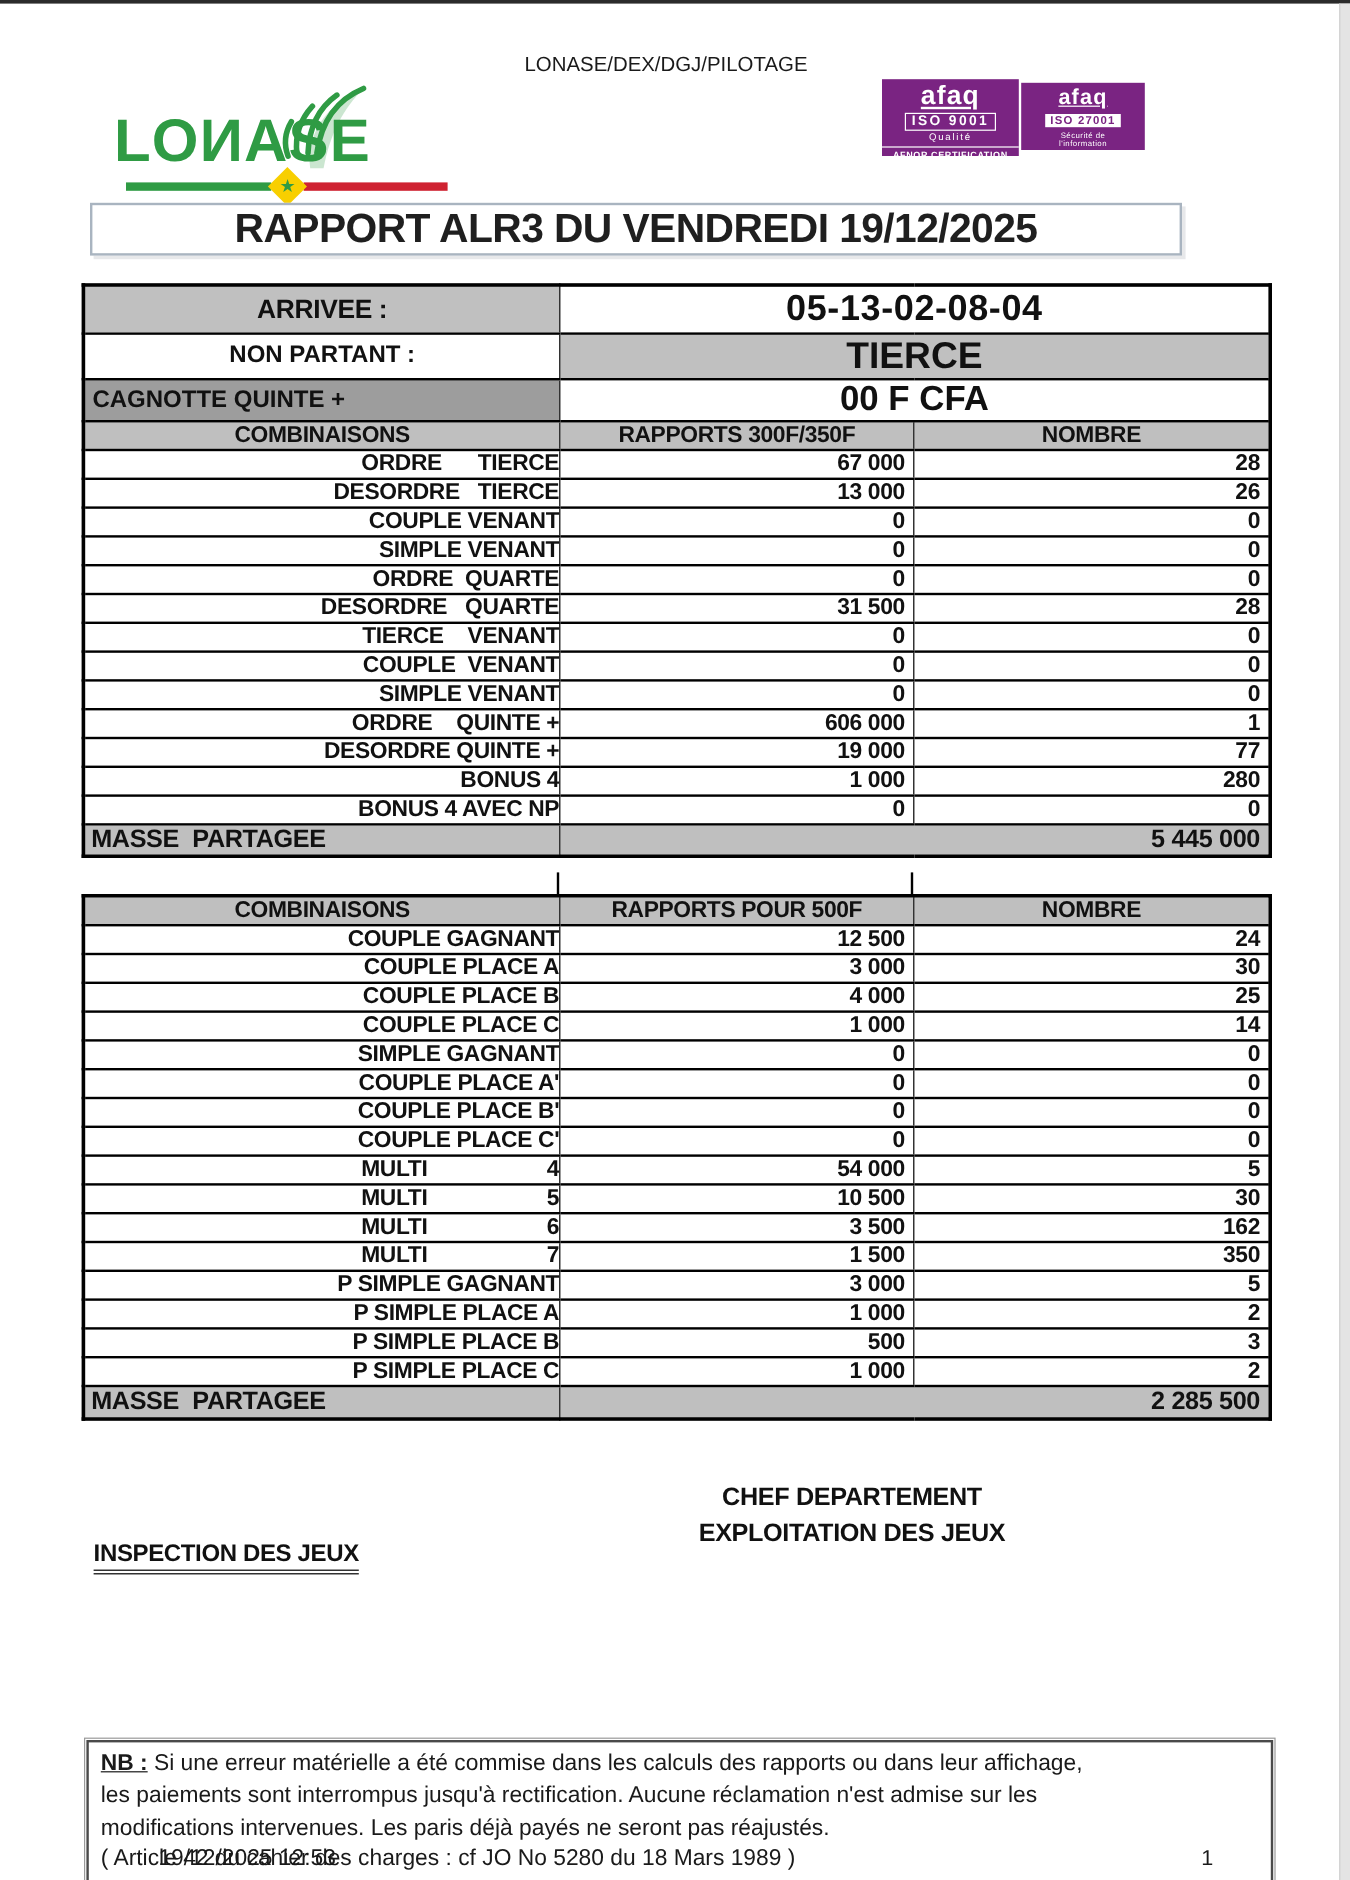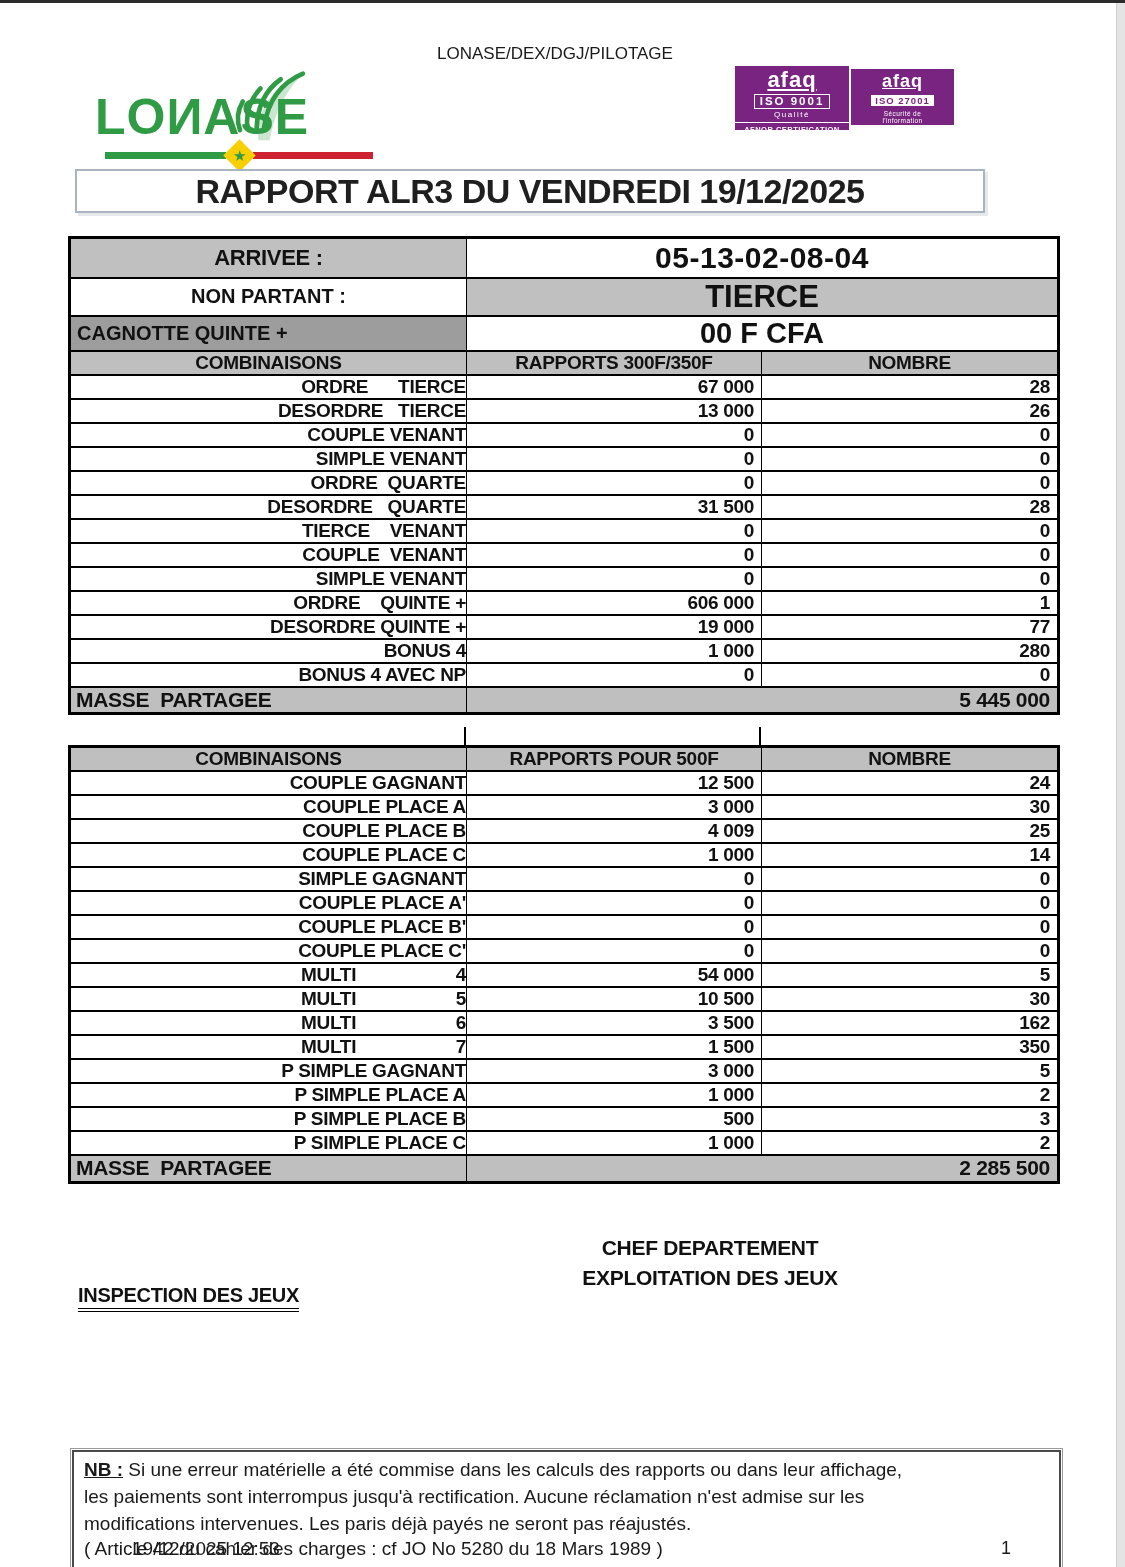--- a/index.html
+++ b/index.html
@@ -247,21 +247,21 @@
         <td class="c1">12 500</td>
         <td class="c2">24</td>
       </tr>
       <tr class="data">
         <td class="c0">COUPLE PLACE A</td>
         <td class="c1">3 000</td>
         <td class="c2">30</td>
       </tr>
       <tr class="data">
         <td class="c0">COUPLE PLACE B</td>
-        <td class="c1">4 009</td>
+        <td class="c1">4 000</td>
         <td class="c2">25</td>
       </tr>
       <tr class="data">
         <td class="c0">COUPLE PLACE C</td>
         <td class="c1">1 000</td>
         <td class="c2">14</td>
       </tr>
       <tr class="data">
         <td class="c0">SIMPLE GAGNANT</td>
         <td class="c1">0</td>

